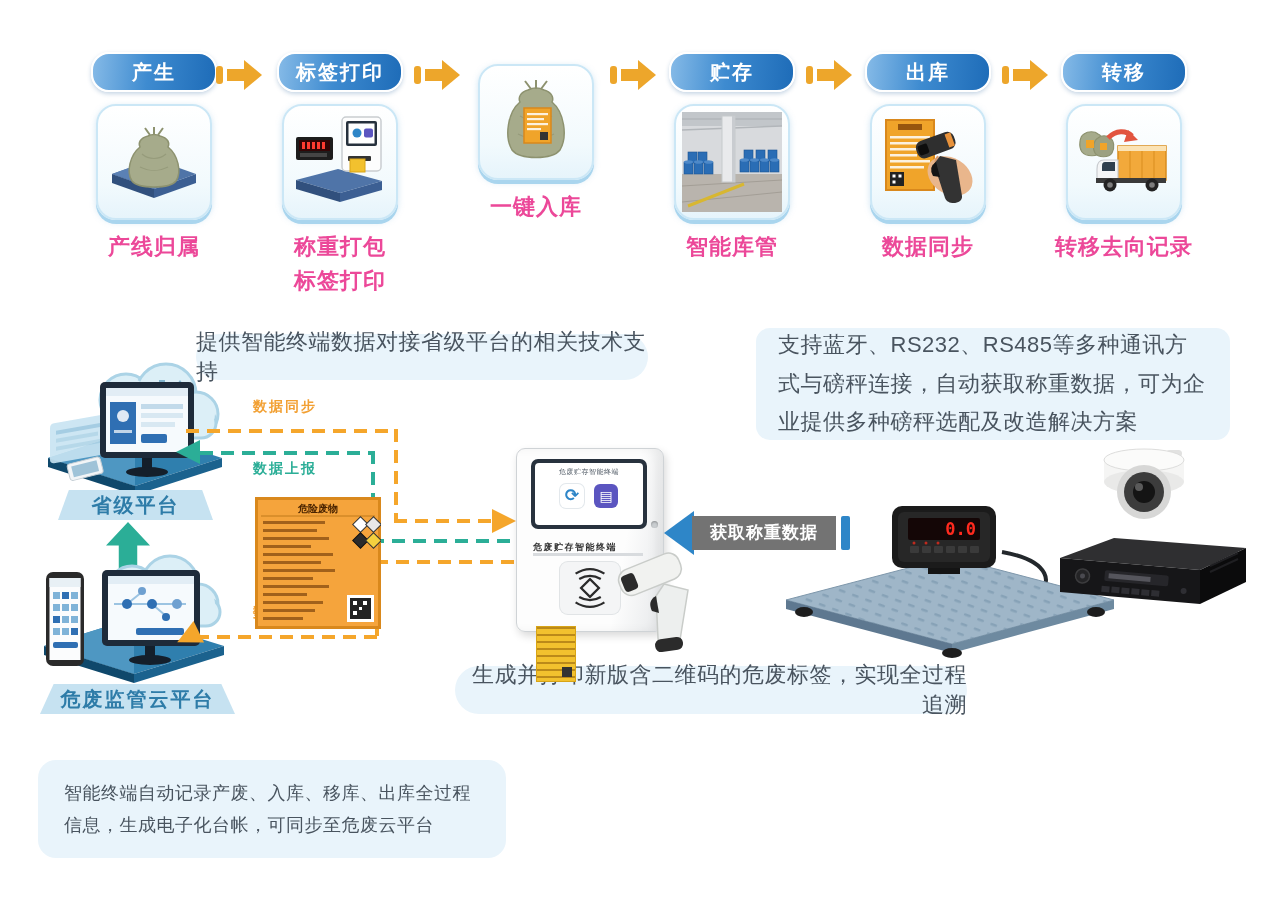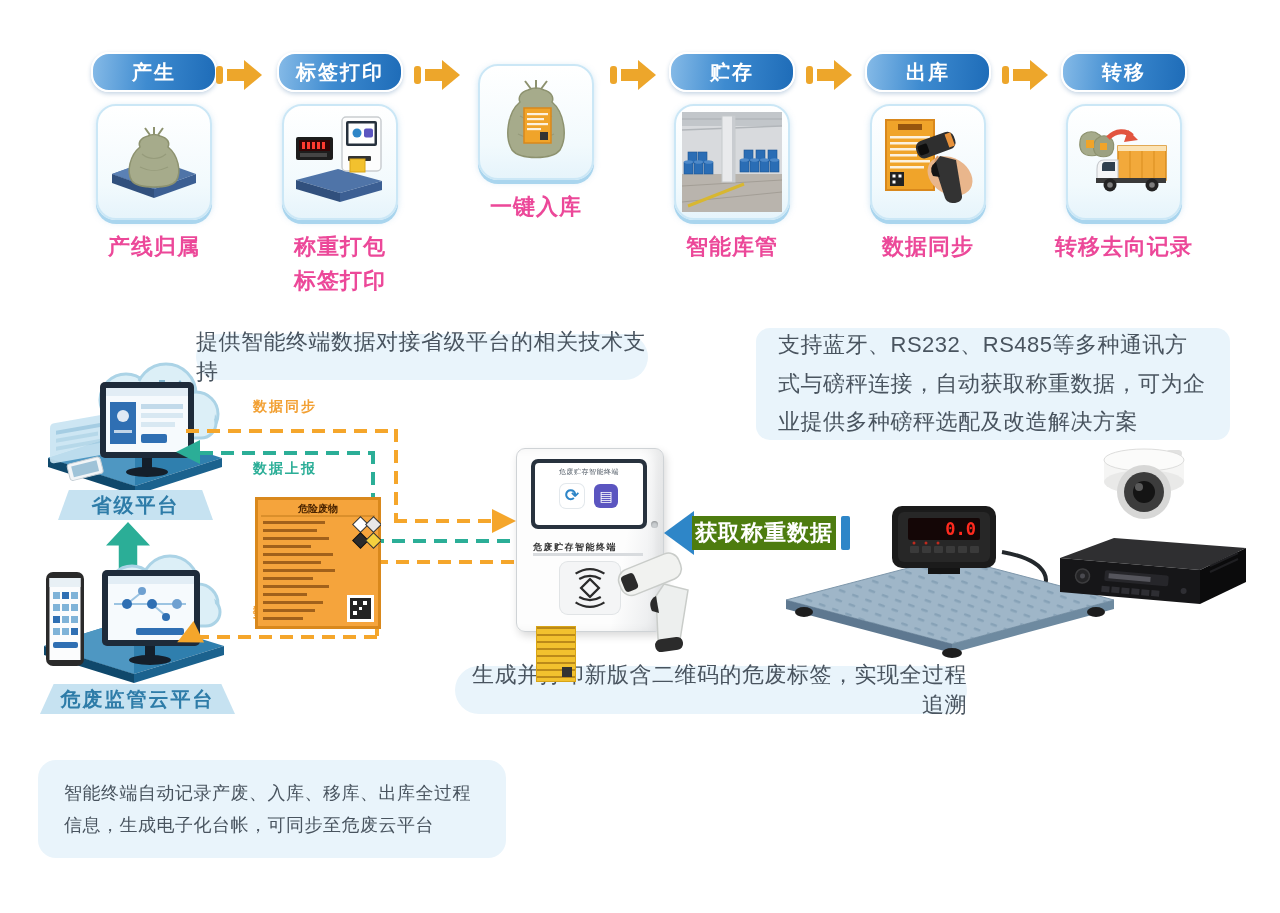--- a/index.html
+++ b/index.html
@@ -77,22 +77,22 @@
     box-shadow:inset 0 0 0 1px #e1e4e6;display:flex;align-items:center;justify-content:center;}
   .t-screw{position:absolute;left:134px;top:72px;width:7px;height:7px;border-radius:50%;background:#c9cdd0;box-shadow:inset 0 1px 2px rgba(0,0,0,.3);}
   .t-print{position:absolute;left:30px;top:180px;width:38px;height:54px;background:#F2C12E;border:1px solid #D8A416;
     background-image:repeating-linear-gradient(180deg,rgba(120,70,0,.45) 0 2px,transparent 2px 7px);}
   .t-print-qr{position:absolute;right:3px;bottom:4px;width:10px;height:10px;background:#333;}
   .t-scanner{position:absolute;left:104px;top:96px;width:104px;height:114px;}
 
   
   .get-weight{position:absolute;left:664px;top:509px;width:196px;height:48px;}
   .gw-head{position:absolute;left:0;top:2px;width:0;height:0;border-top:22px solid transparent;border-bottom:22px solid transparent;border-right:30px solid #2E86C8;}
-  .gw-body{position:absolute;left:28px;top:7px;width:144px;height:34px;background:#4d7c0f;color:#fff;
-    font-size:22px;font-weight:700;letter-spacing:1px;text-align:center;line-height:34px;}
+  .gw-body{position:absolute;left:28px;top:7px;width:144px;height:34px;background:#737373;color:#fff;
+    font-size:17px;font-weight:700;letter-spacing:1px;text-align:center;line-height:34px;}
   .gw-tail{position:absolute;left:177px;top:7px;width:9px;height:34px;background:#2E86C8;border-radius:2px;}
 
   .devsvg{position:absolute;}
 </style>
 </head>
 <body>
 
 <div class="canvas">
 
   <div class="step" style="left:84px;text-align:center;">

